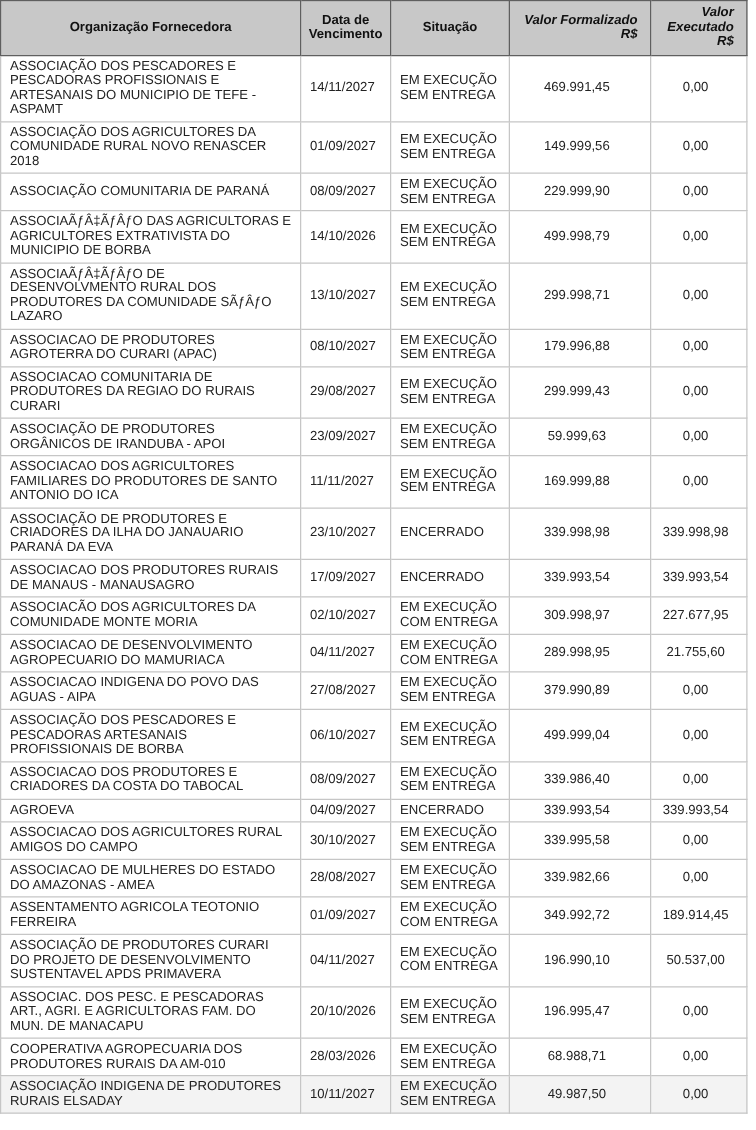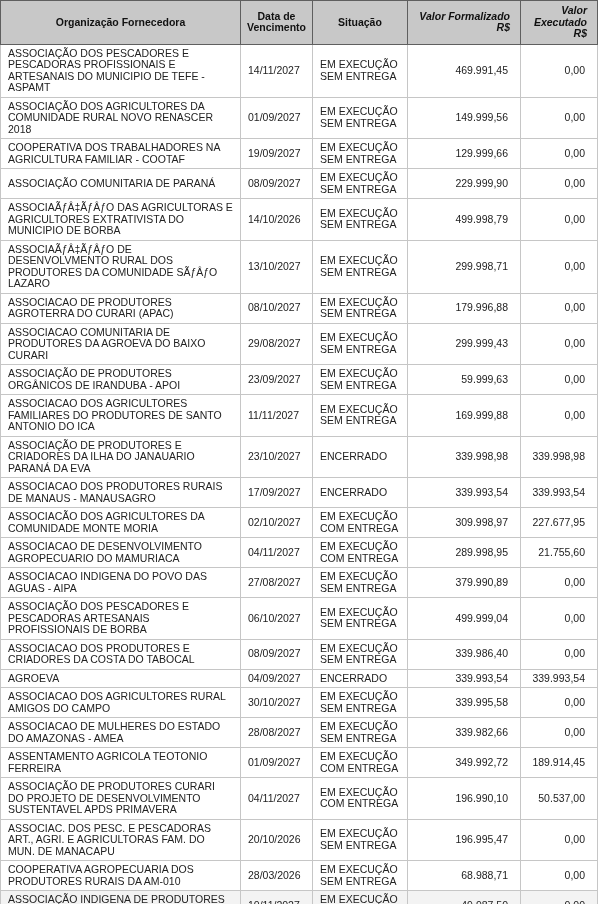--- a/index.html
+++ b/index.html
@@ -32,21 +32,21 @@
     vertical-align:middle;
     padding:4px 6px;
   }
   table.report th.num{text-align:right;padding-right:10px;font-style:italic;}
   table.report td{
     border:1px solid var(--body-border);
     vertical-align:middle;
     padding:3px 7px;
     background:#fff;
   }
-  table.report td.num{text-align:right;padding-right:12px;}
+  table.report td.num{text-align:center;padding-right:12px;}
   table.report tr.hl td{background:var(--highlight);}
 </style>
 </head>
 <body>
 
 <table class="report">
   <colgroup>
     <col style="width:240px">
     <col style="width:72px">
     <col style="width:95px">
@@ -71,27 +71,20 @@
         <td class="num">0,00</td>
       </tr>
       <tr>
         <td>ASSOCIAÇÃO DOS AGRICULTORES DA COMUNIDADE RURAL NOVO RENASCER 2018</td>
         <td>01/09/2027</td>
         <td>EM EXECUÇÃO SEM ENTREGA</td>
         <td class="num">149.999,56</td>
         <td class="num">0,00</td>
       </tr>
       <tr>
-        <td>COOPERATIVA DOS TRABALHADORES NA AGRICULTURA FAMILIAR - COOTAF</td>
-        <td>19/09/2027</td>
-        <td>EM EXECUÇÃO SEM ENTREGA</td>
-        <td class="num">129.999,66</td>
-        <td class="num">0,00</td>
-      </tr>
-      <tr>
         <td>ASSOCIAÇÃO COMUNITARIA DE PARANÁ</td>
         <td>08/09/2027</td>
         <td>EM EXECUÇÃO SEM ENTREGA</td>
         <td class="num">229.999,90</td>
         <td class="num">0,00</td>
       </tr>
       <tr>
         <td>ASSOCIAÃƒÂ‡ÃƒÂƒO DAS AGRICULTORAS E AGRICULTORES EXTRATIVISTA DO MUNICIPIO DE BORBA</td>
         <td>14/10/2026</td>
         <td>EM EXECUÇÃO SEM ENTREGA</td>
@@ -106,21 +99,21 @@
         <td class="num">0,00</td>
       </tr>
       <tr>
         <td>ASSOCIACAO DE PRODUTORES AGROTERRA DO CURARI (APAC)</td>
         <td>08/10/2027</td>
         <td>EM EXECUÇÃO SEM ENTREGA</td>
         <td class="num">179.996,88</td>
         <td class="num">0,00</td>
       </tr>
       <tr>
-        <td>ASSOCIACAO COMUNITARIA DE PRODUTORES DA AGROEVA DO BAIXO CURARI</td>
+        <td>ASSOCIACAO COMUNITARIA DE PRODUTORES DA REGIAO DO RURAIS CURARI</td>
         <td>29/08/2027</td>
         <td>EM EXECUÇÃO SEM ENTREGA</td>
         <td class="num">299.999,43</td>
         <td class="num">0,00</td>
       </tr>
       <tr>
         <td>ASSOCIAÇÃO DE PRODUTORES ORGÂNICOS DE IRANDUBA - APOI</td>
         <td>23/09/2027</td>
         <td>EM EXECUÇÃO SEM ENTREGA</td>
         <td class="num">59.999,63</td>

